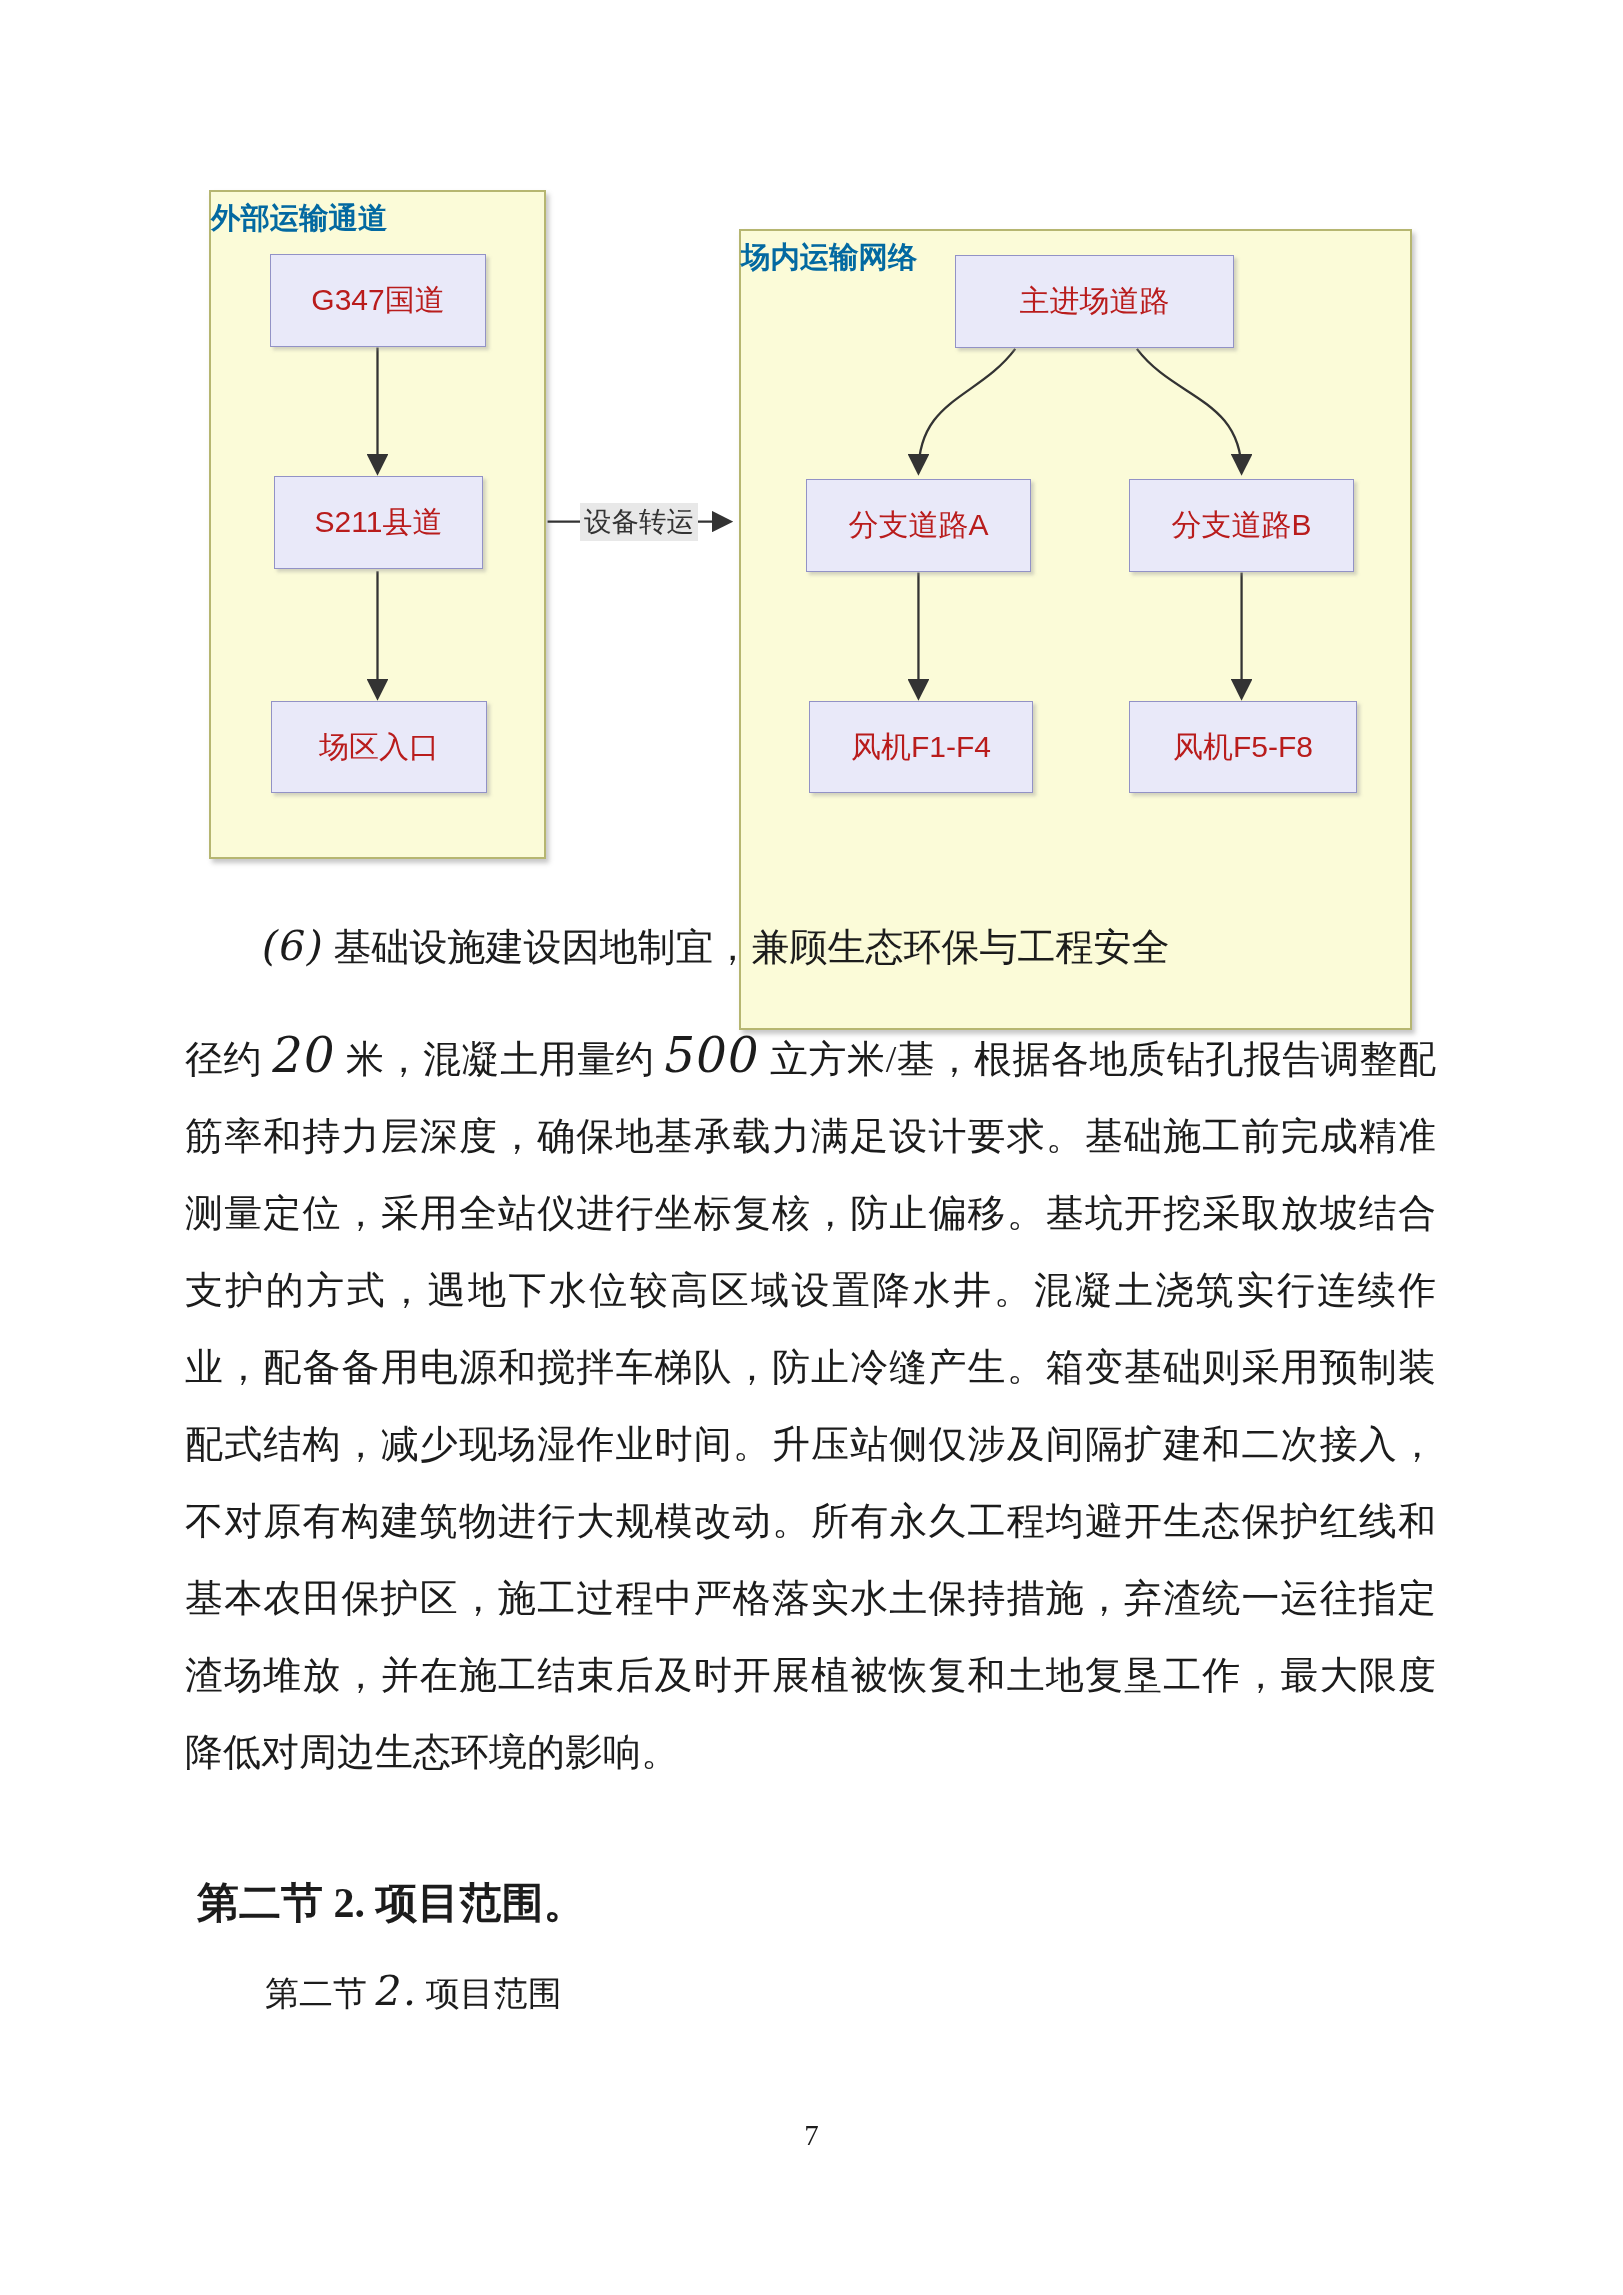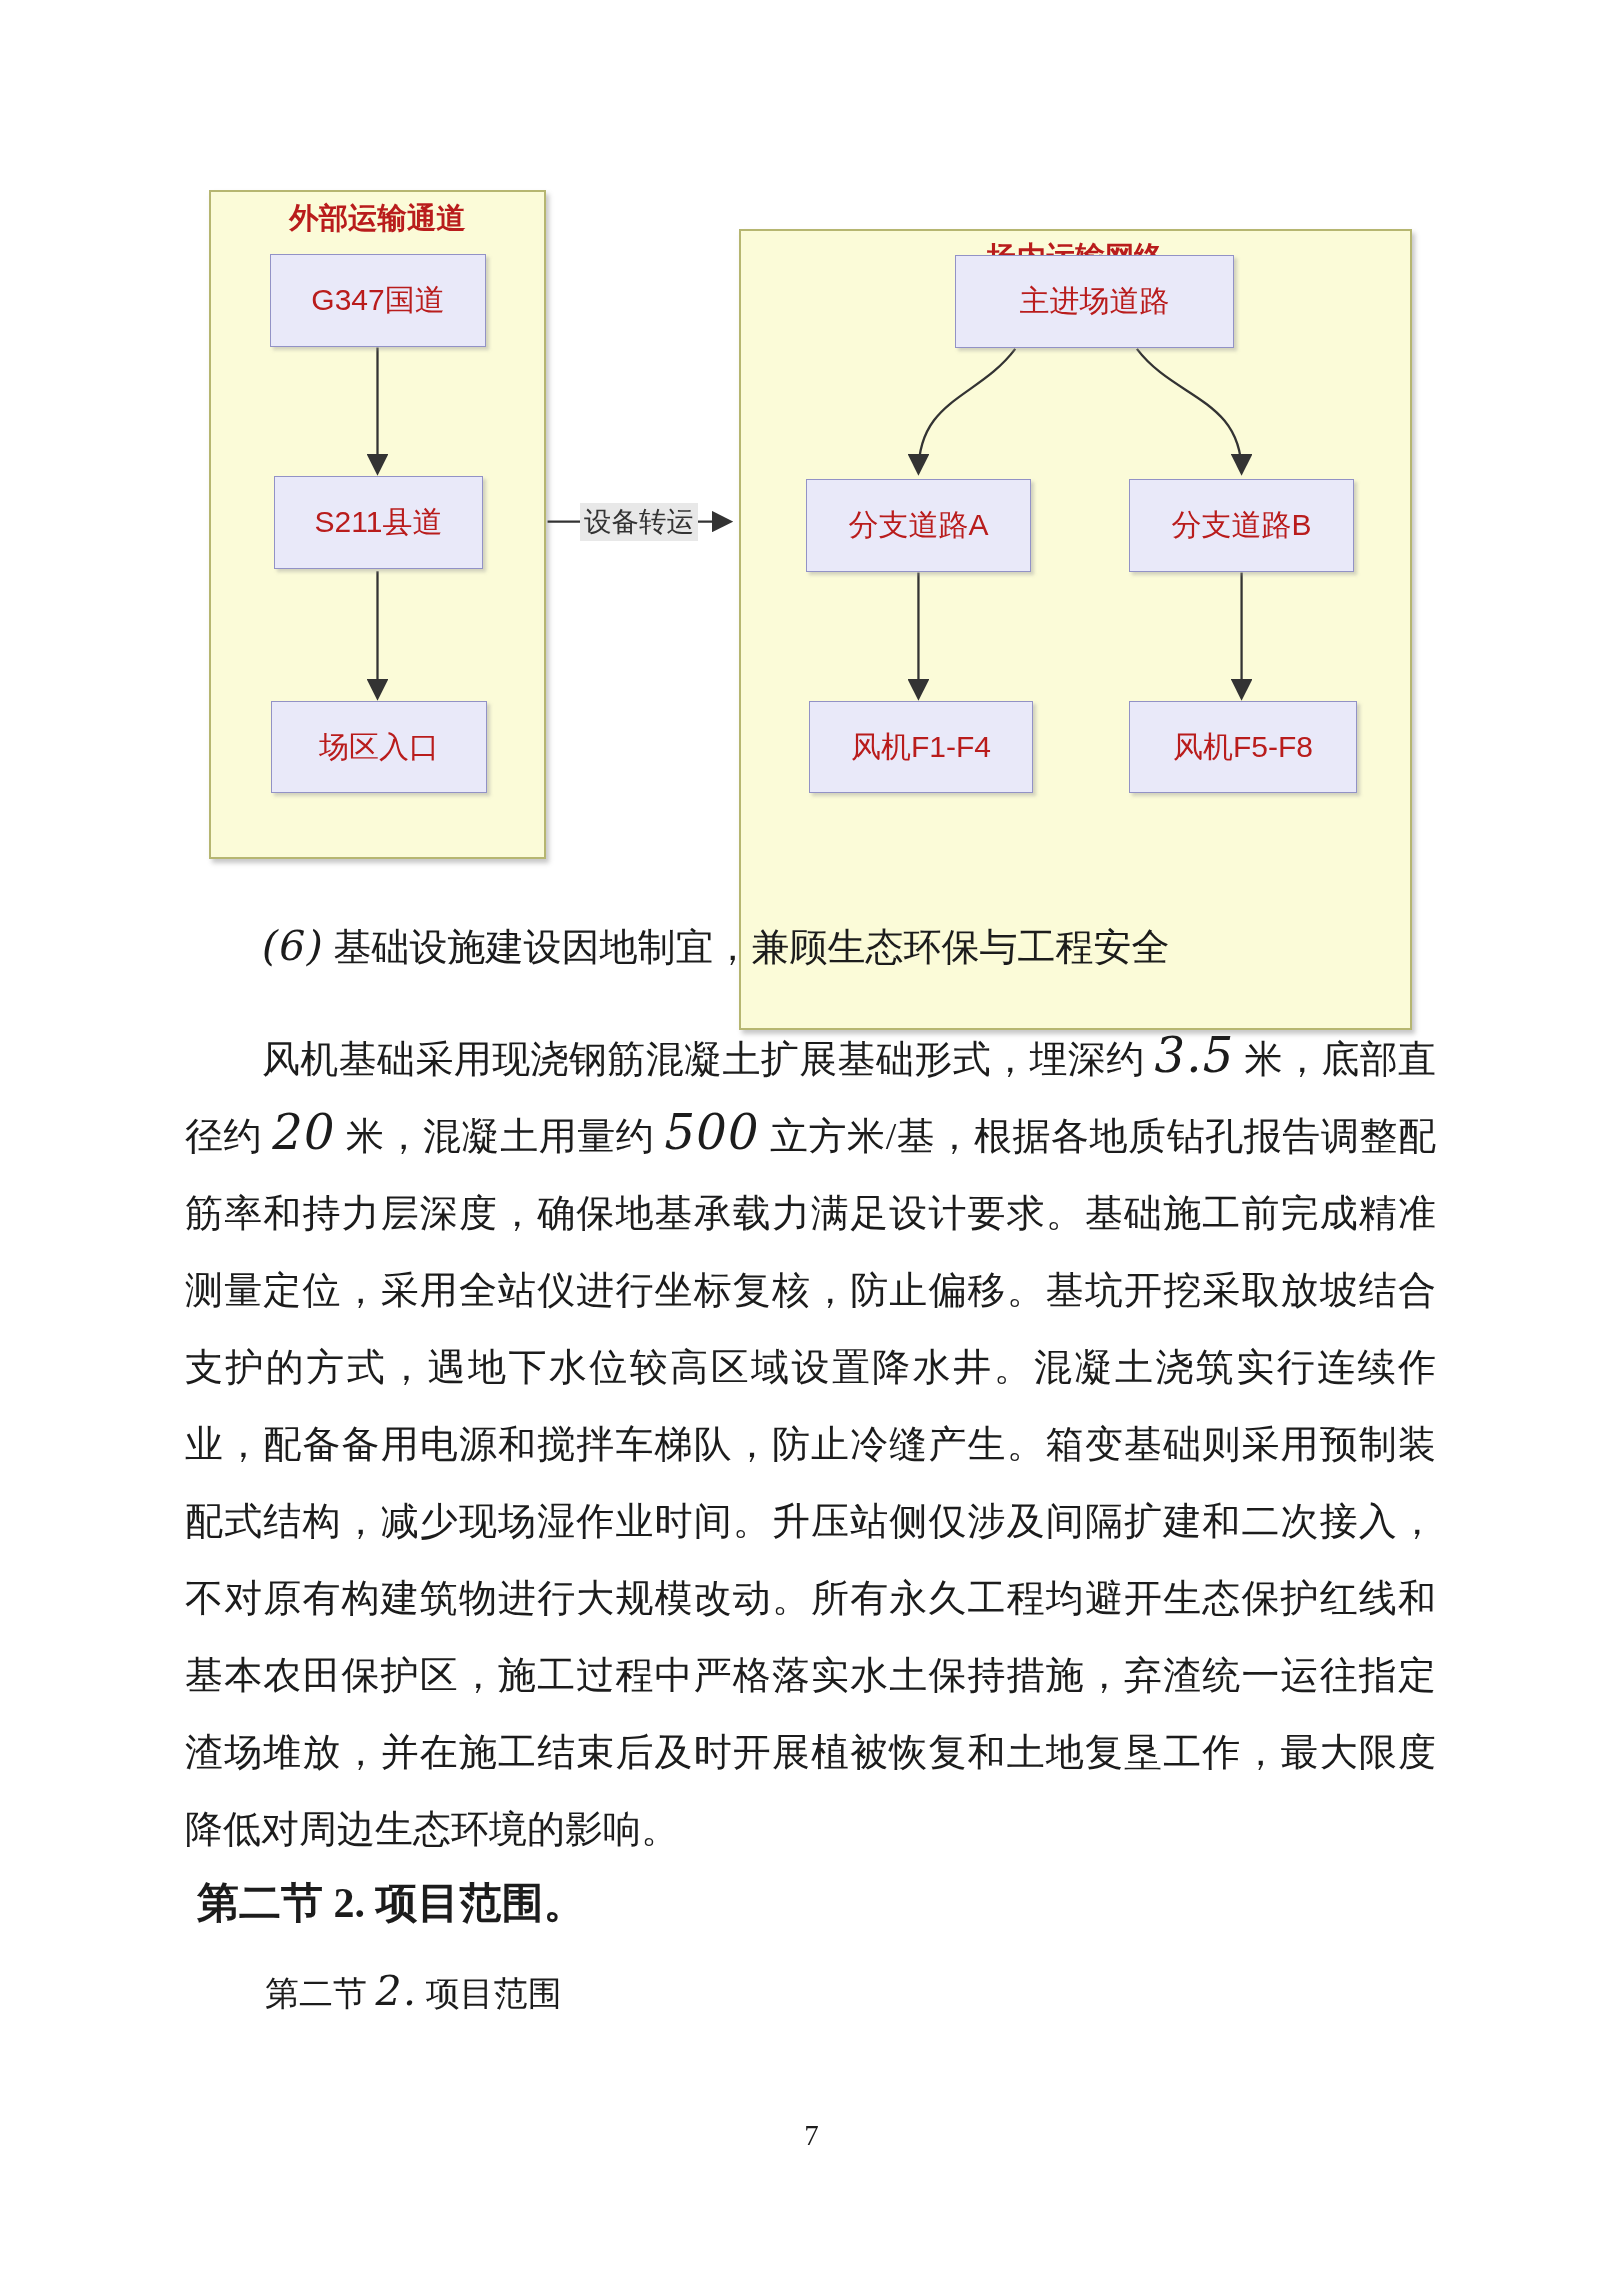--- a/index.html
+++ b/index.html
@@ -17,23 +17,22 @@
     position:absolute;
     background:var(--subgraph-fill,#fbfbd8);
     border:2px solid var(--subgraph-border,#b6b671);
     box-shadow:3.3px 3.9px 4.6px rgba(130,130,130,.45);
     box-sizing:border-box;
   }
   .sg-left  { left:209px;  top:190px; width:337px;  height:669px; }
   .sg-right { left:739px; top:190px; width:673px; height:801px;margin-top:39px; }
   .sg-title {
     position:absolute; top:6.5px; left:0; right:0;
-    text-align:center;
     font-family:"Liberation Sans", sans-serif;
-    font-size:29.4px; font-weight:600; color:#b91c1c;
+    font-size:29.4px; font-weight:600; color:#0369a1;
   }
   svg.connectors { position:absolute; left:0; top:186px; width:1623px; height:677px; }
   .edge { stroke:#333333; stroke-width:3.5; fill:none; }
   .node {
     position:absolute; box-sizing:border-box;
     background:var(--node-fill,#e9e9f9);
     border:1.3px solid var(--node-border,#9292c6);
     box-shadow:2.6px 3.3px 3.3px rgba(150,150,150,.4);
     display:flex; align-items:center; justify-content:center;
     font-family:"Liberation Sans", sans-serif;
@@ -120,21 +119,20 @@
   <div class="node n-main">主进场道路</div>
   <div class="node n-brancha">分支道路A</div>
   <div class="node n-branchb">分支道路B</div>
   <div class="node n-f14">风机F1-F4</div>
   <div class="node n-f58">风机F5-F8</div>
 
   <div class="edge-label">设备转运</div>
 
   <div class="h6"><span class="script-num">(6)</span><span> 基础设施建设因地制宜，兼顾生态环保与工程安全</span></div>
   <div class="para">
-      <div class="para-line indent"><span>风机基础采用现浇钢筋混凝土扩展基础形式，埋深约 </span><span class="script-num">3.5</span><span> 米，底部直</span></div>
       <div class="para-line"><span>径约 </span><span class="script-num">20</span><span> 米，混凝土用量约 </span><span class="script-num">500</span><span> 立方米/基，根据各地质钻孔报告调整配</span></div>
       <div class="para-line"><span>筋率和持力层深度，确保地基承载力满足设计要求。基础施工前完成精准</span></div>
       <div class="para-line"><span>测量定位，采用全站仪进行坐标复核，防止偏移。基坑开挖采取放坡结合</span></div>
       <div class="para-line"><span>支护的方式，遇地下水位较高区域设置降水井。混凝土浇筑实行连续作</span></div>
       <div class="para-line"><span>业，配备备用电源和搅拌车梯队，防止冷缝产生。箱变基础则采用预制装</span></div>
       <div class="para-line"><span>配式结构，减少现场湿作业时间。升压站侧仅涉及间隔扩建和二次接入，</span></div>
       <div class="para-line"><span>不对原有构建筑物进行大规模改动。所有永久工程均避开生态保护红线和</span></div>
       <div class="para-line"><span>基本农田保护区，施工过程中严格落实水土保持措施，弃渣统一运往指定</span></div>
       <div class="para-line"><span>渣场堆放，并在施工结束后及时开展植被恢复和土地复垦工作，最大限度</span></div>
       <div class="para-line last"><span>降低对周边生态环境的影响。</span></div>

